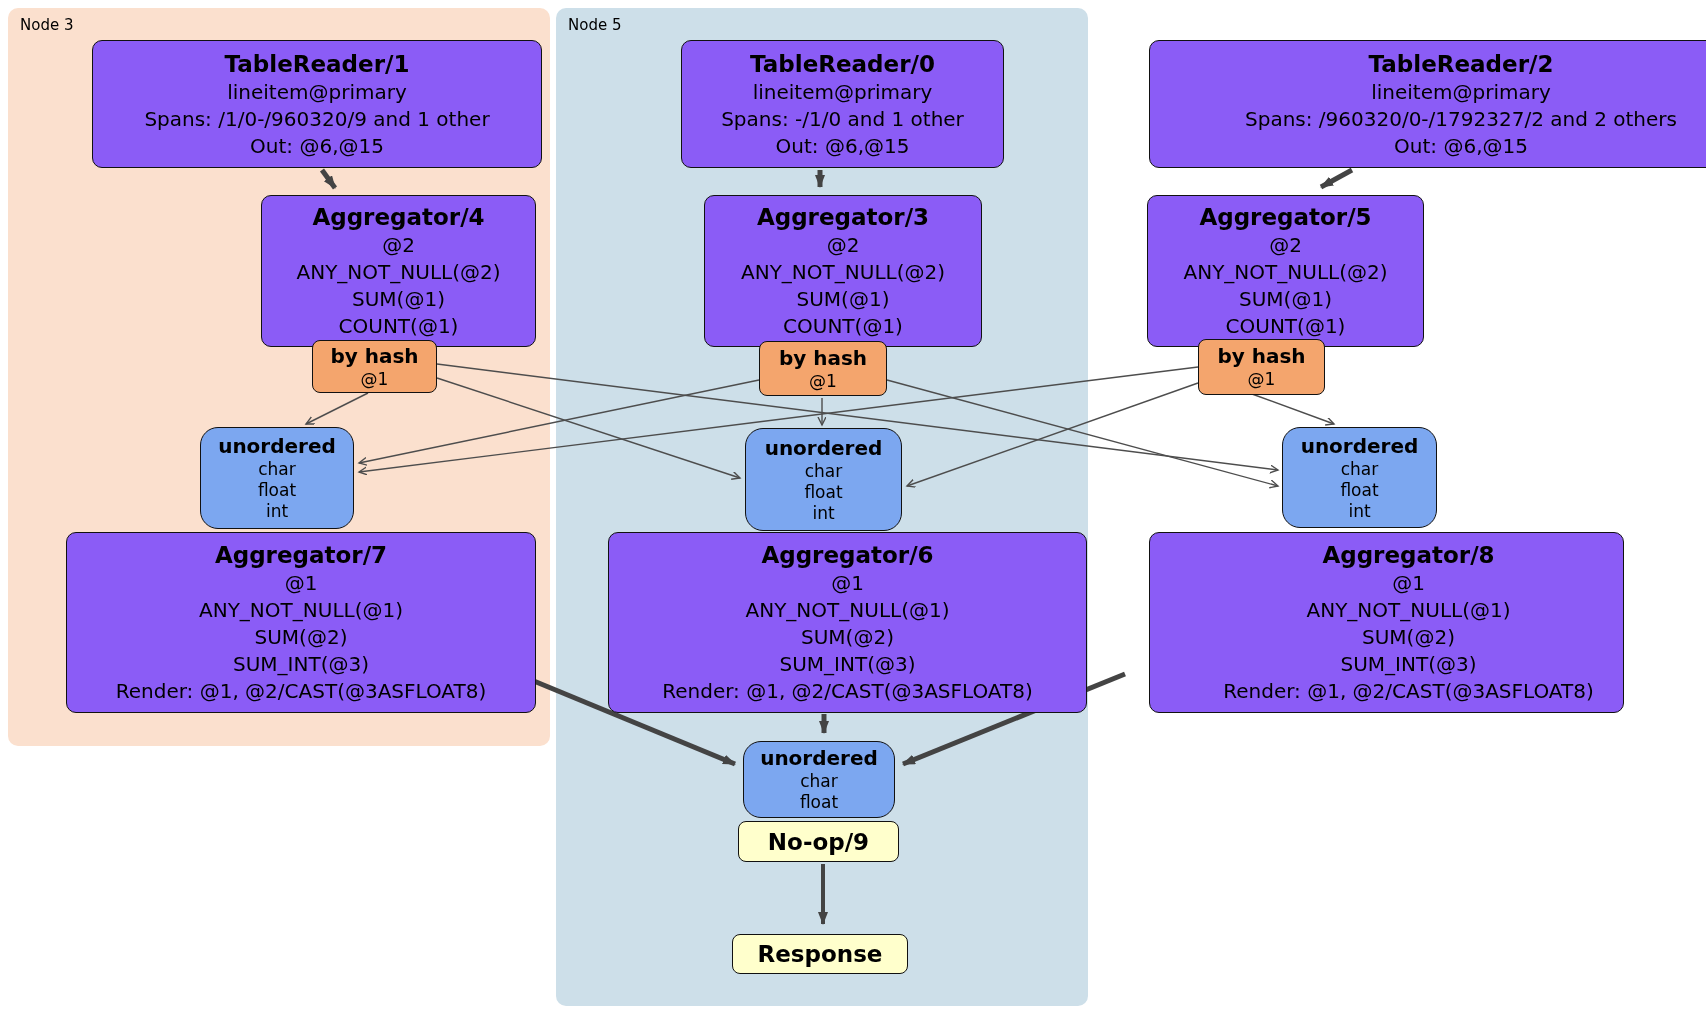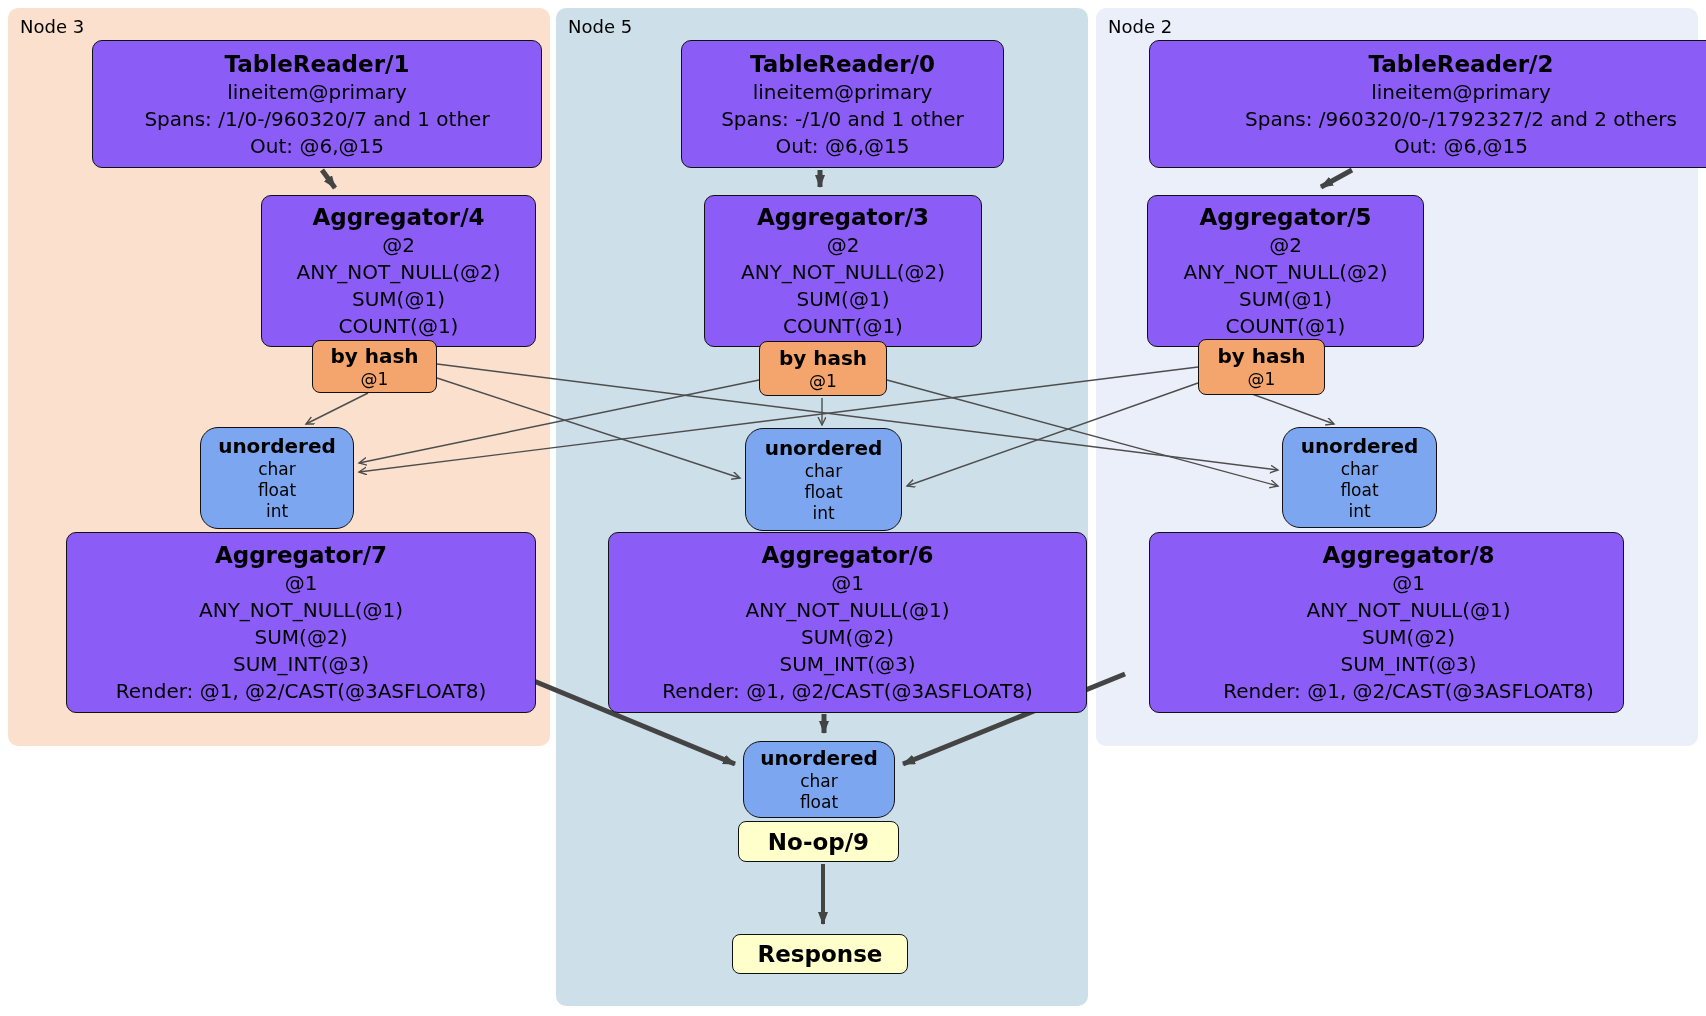--- a/index.html
+++ b/index.html
@@ -1,21 +1,21 @@
 <!DOCTYPE html>
 <html><head>
 <meta charset="utf-8">
 <style>
   html,body{margin:0;padding:0;background:#ffffff;}
   .canvas{
     position:relative;width:1706px;height:1016px;overflow:hidden;
     font-family:"DejaVu Sans","Liberation Sans",sans-serif;color:#000;
   }
   .region{position:absolute;border-radius:10px;}
-  .region-label{position:absolute;top:8px;left:12px;font-size:18px;}
+  .region-label{position:absolute;top:8px;left:12px;font-size:15px;}
   .edges{position:absolute;left:0;top:0;z-index:1;}
   .box{
     position:absolute;z-index:2;box-sizing:border-box;
     border:1.5px solid #111;display:flex;flex-direction:column;
     justify-content:center;align-items:center;text-align:center;
   }
   .yellow{background:#8b5cf6;border-radius:10px;margin-left:24px;}
   .pill{background:#FFFFCC;border-radius:8px;}
   .router{background:#F4A56D;border-radius:8px;}
   .sync{background:#7CA7F0;border-radius:18px;}
@@ -27,23 +27,20 @@
 </head>
 <body>
 
 <div class="canvas">
 
   <div class="region" style="left:8px;top:8px;width:542px;height:738px;background:#FBE0CE;">
     <div class="region-label">Node 3</div>
   </div>
   <div class="region" style="left:556px;top:8px;width:532px;height:998px;background:#CDDFE9;">
     <div class="region-label">Node 5</div>
-  </div>
-  <div class="region" style="left:1096px;top:8px;width:602px;height:738px;background:#EAEFFA;">
-    <div class="region-label">Node 2</div>
   </div>
 
   <svg class="edges" width="1706" height="1016">
     <defs>
       <marker id="mthin" markerWidth="12" markerHeight="10" refX="8" refY="4" orient="auto" markerUnits="userSpaceOnUse">
         <path d="M0,0 L8,4 L0,8" fill="none" stroke="#4d4d4d" stroke-width="1.4"></path>
       </marker>
       <marker id="mthick" markerWidth="16" markerHeight="12" refX="12" refY="5" orient="auto" markerUnits="userSpaceOnUse">
         <path d="M0,0 L13,5 L0,10 Z" fill="#444"></path>
       </marker>
@@ -66,21 +63,21 @@
       <line x1="512" y1="672" x2="735" y2="764" marker-end="url(#mthick)"></line>
       <line x1="824" y1="714" x2="824" y2="733" marker-end="url(#mthick)"></line>
       <line x1="1125" y1="674" x2="903" y2="764" marker-end="url(#mthick)"></line>
       <line x1="823" y1="864" x2="823" y2="924" stroke-width="4" marker-end="url(#mthick)"></line>
     </g>
   </svg>
 
   <div class="box yellow" style="left:68px;top:40px;width:450px;height:128px;">
     <div class="box-title">TableReader/1</div>
     <div class="box-line">lineitem@primary</div>
-    <div class="box-line">Spans: /1/0-/960320/7 and 1 other</div>
+    <div class="box-line">Spans: /1/0-/960320/9 and 1 other</div>
     <div class="box-line">Out: @6,@15</div>
   </div>
 
   <div class="box yellow" style="left:237px;top:195px;width:275px;height:152px;">
     <div class="box-title">Aggregator/4</div>
     <div class="box-line">@2</div>
     <div class="box-line">ANY_NOT_NULL(@2)</div>
     <div class="box-line">SUM(@1)</div>
     <div class="box-line">COUNT(@1)</div>
   </div>

